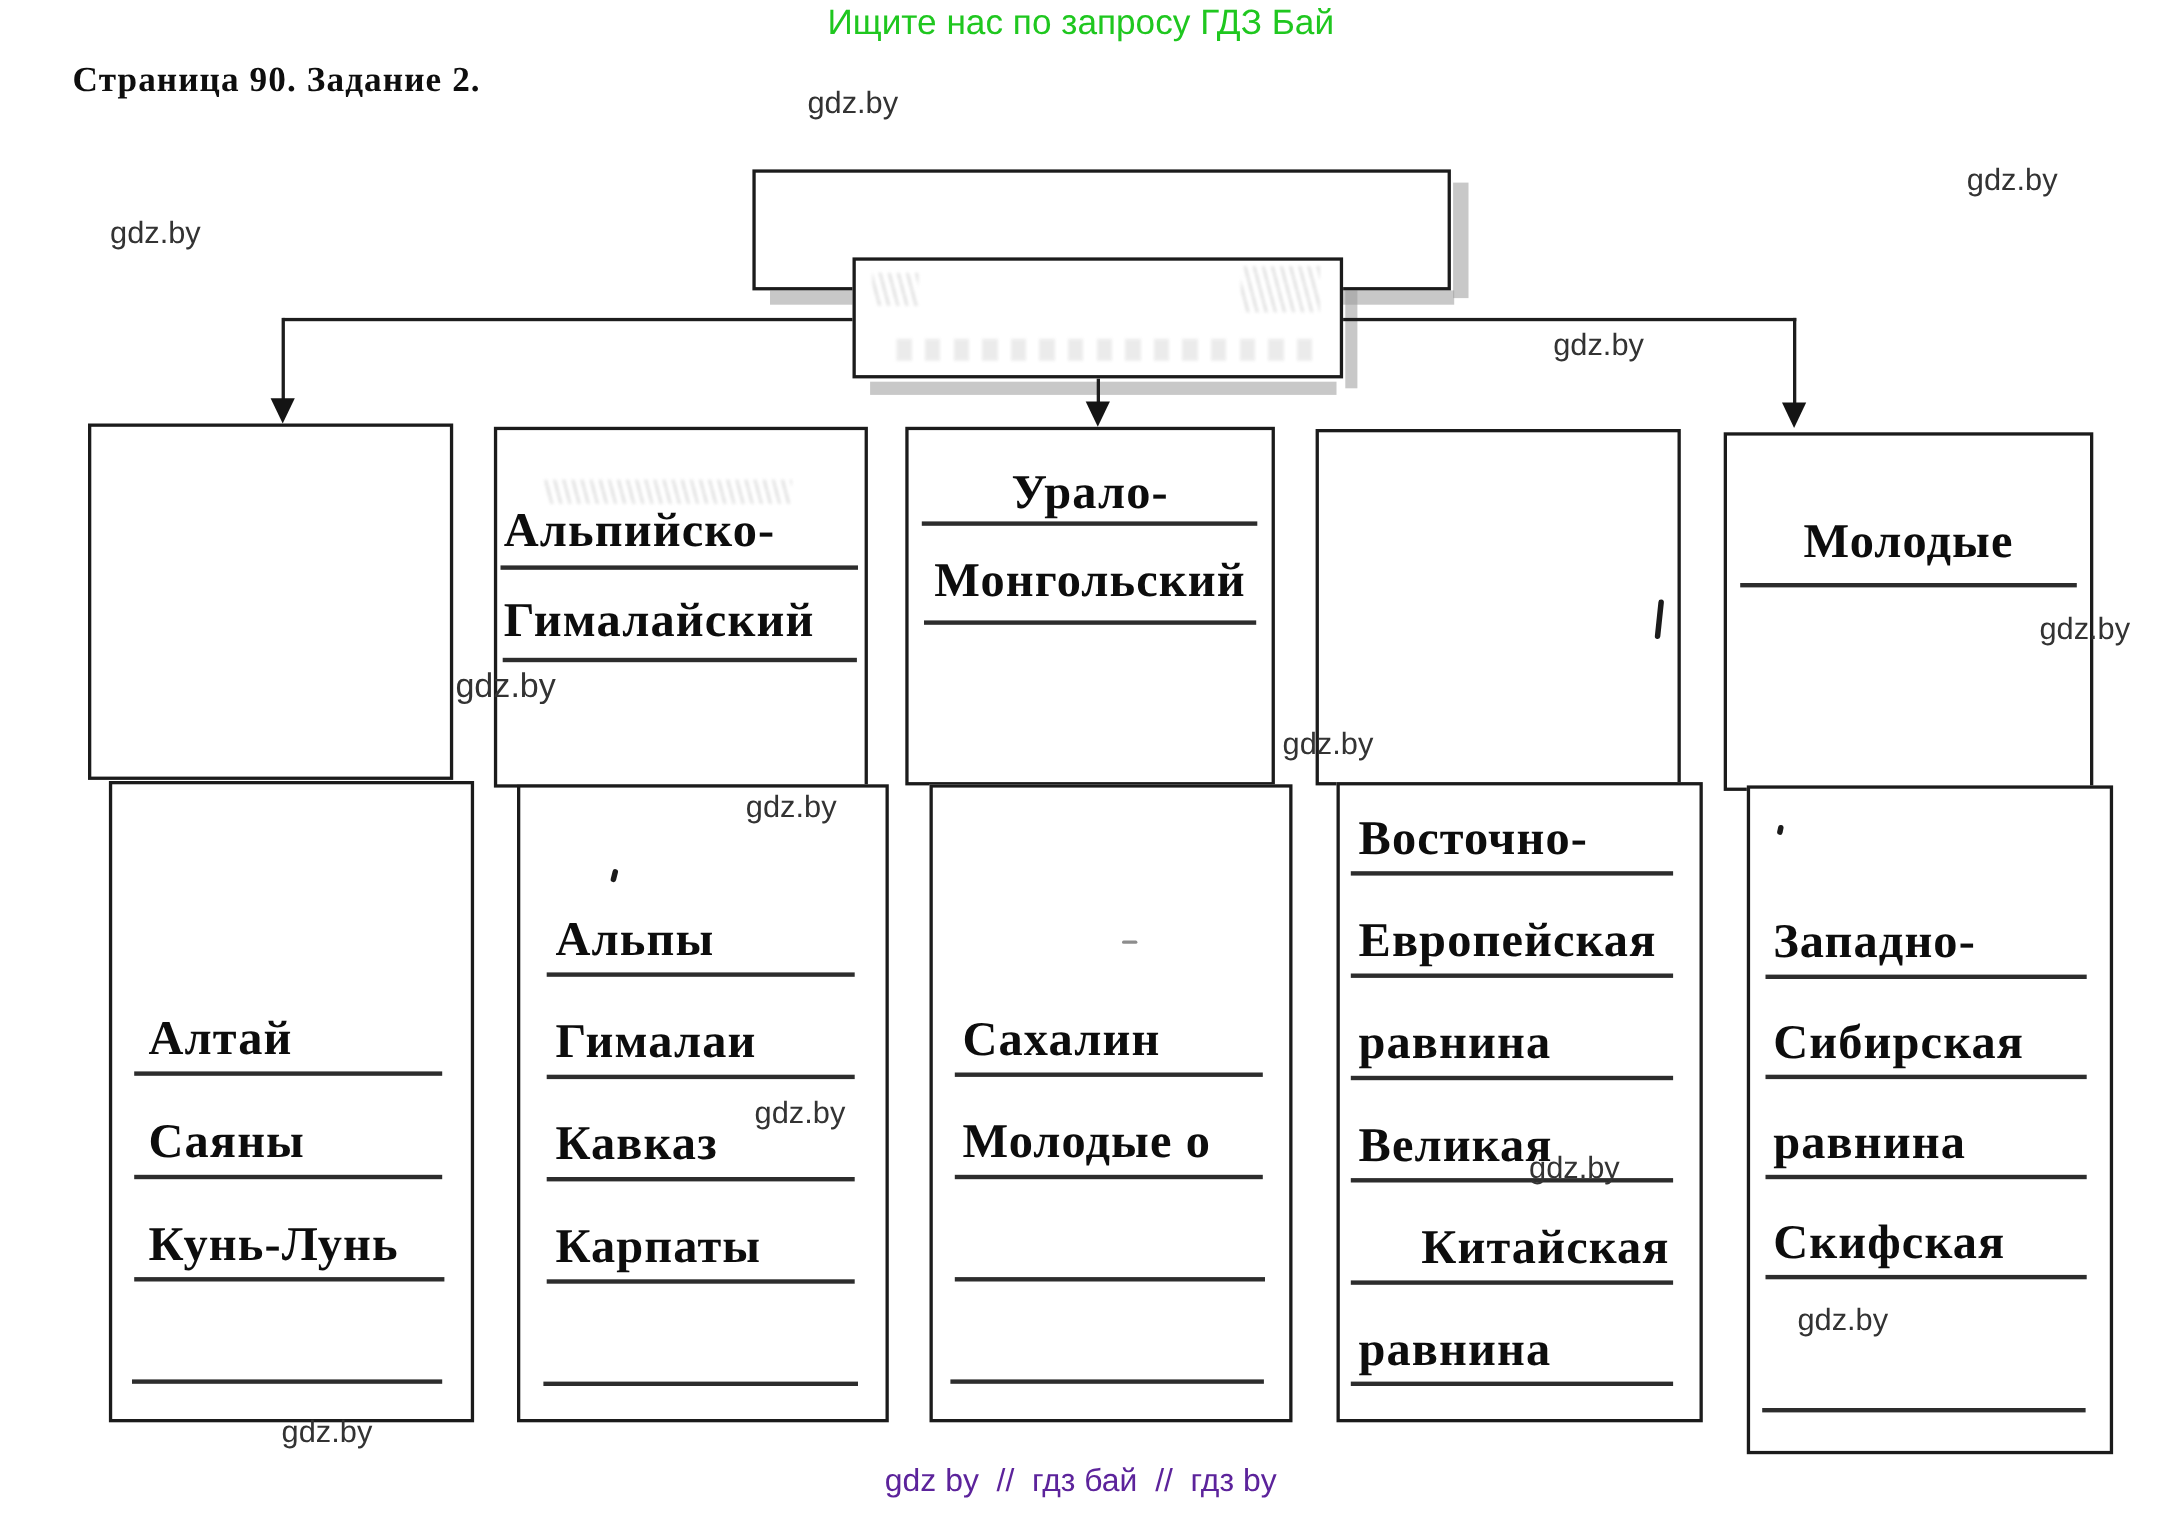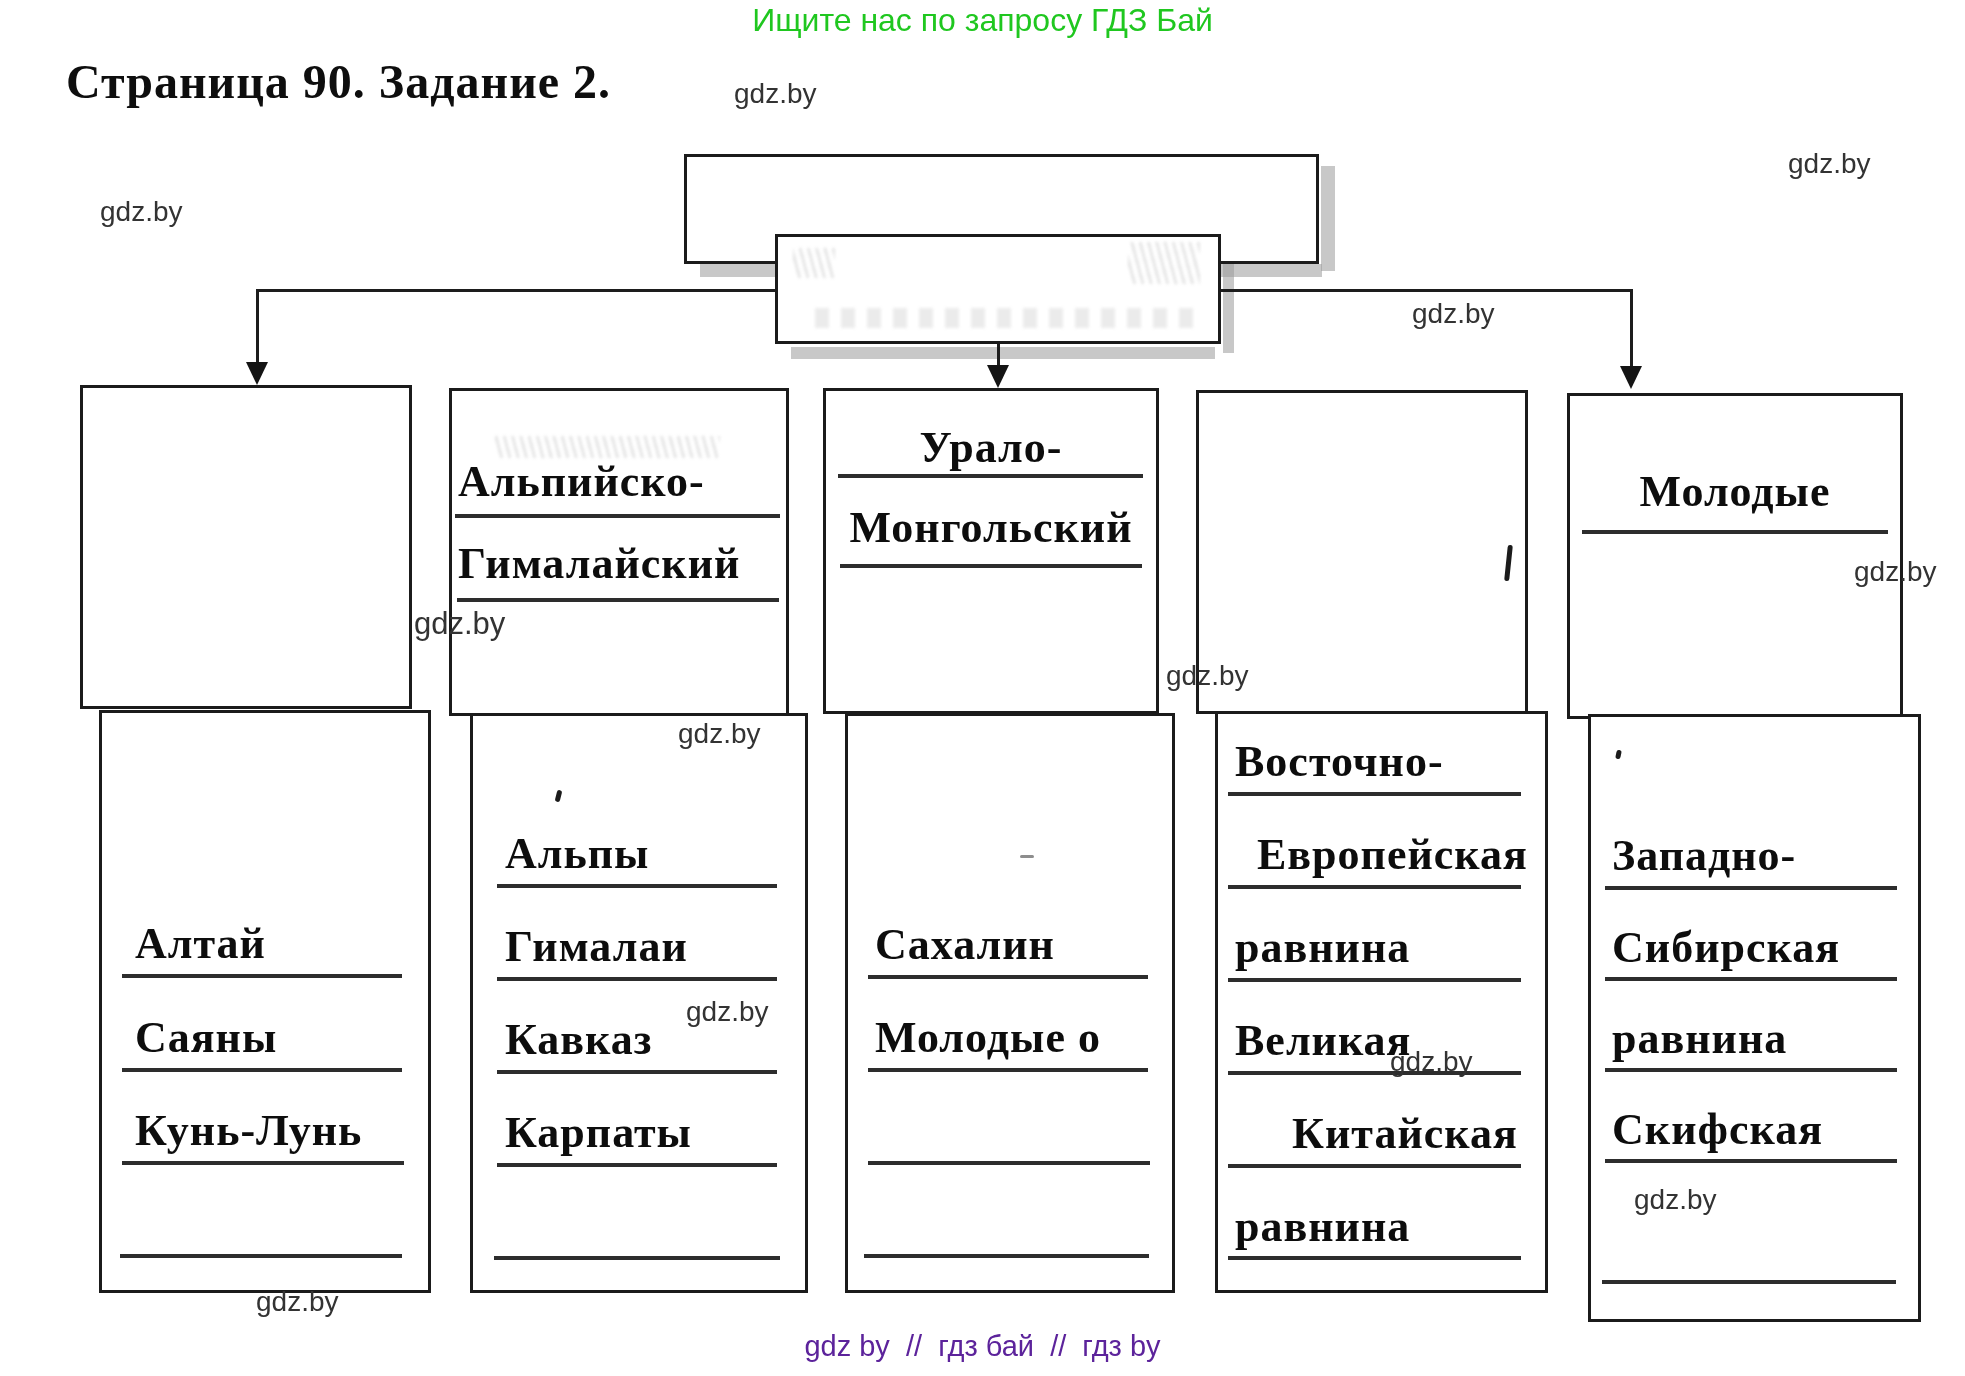--- a/index.html
+++ b/index.html
@@ -5,21 +5,21 @@
   html,body{margin:0;padding:0;background:#fff;}
   #page{position:relative;width:1965px;height:1376px;background:#ffffff;overflow:hidden;
         font-family:"Liberation Serif",serif;}
   *{box-sizing:border-box;}
 
   .abs{position:absolute;}
 
   
   .banner{left:0;top:2px;width:100%;text-align:center;font-family:"Liberation Sans",sans-serif;
           font-size:32px;font-weight:500;color:#1fc71f;z-index:30;}
-  .title{left:66px;top:54px;font-size:48px;font-weight:700;color:#0e0e0e;letter-spacing:1px;z-index:30;}
+  .title{left:66px;top:54px;font-size:32px;font-weight:700;color:#0e0e0e;letter-spacing:1px;z-index:30;}
 
   
   .wm{font-family:"Liberation Sans",sans-serif;font-size:28px;color:#333;z-index:25;white-space:pre;}
 
   
   .footer{left:0;top:1330px;width:100%;text-align:center;font-family:"Liberation Sans",sans-serif;
           font-size:29px;color:#5c239b;white-space:pre;z-index:30;}
 
   
   .line{background:#1d1d1d;z-index:2;}
@@ -128,21 +128,21 @@
   <div class="abs btext" style="left:875px;top:921px;">Сахалин</div>
   <div class="abs ul" style="left:868px;top:975px;width:280px;"></div>
   <div class="abs btext" style="left:875px;top:1014px;">Молодые о</div>
   <div class="abs ul" style="left:868px;top:1068px;width:280px;"></div>
   <div class="abs ul" style="left:868px;top:1161px;width:282px;"></div>
   <div class="abs ul" style="left:864px;top:1254px;width:285px;"></div>
 
   <div class="abs box lower" style="left:1215px;top:711px;width:333px;height:582px;"></div>
   <div class="abs btext" style="left:1235px;top:738px;">Восточно-</div>
   <div class="abs ul" style="left:1228px;top:792px;width:293px;"></div>
-  <div class="abs btext" style="left:1235px;top:831px;margin-left:22px;">Европейская</div>
+  <div class="abs btext" style="left:1235px;top:831px;">Европейская</div>
   <div class="abs ul" style="left:1228px;top:885px;width:293px;"></div>
   <div class="abs btext" style="left:1235px;top:924px;">равнина</div>
   <div class="abs ul" style="left:1228px;top:978px;width:293px;"></div>
   <div class="abs btext" style="left:1235px;top:1017px;">Великая</div>
   <div class="abs ul" style="left:1228px;top:1071px;width:293px;"></div>
   <div class="abs btext" style="left:1292px;top:1110px;">Китайская</div>
   <div class="abs ul" style="left:1228px;top:1164px;width:293px;"></div>
   <div class="abs btext" style="left:1235px;top:1203px;">равнина</div>
   <div class="abs ul" style="left:1228px;top:1256px;width:293px;"></div>
 

